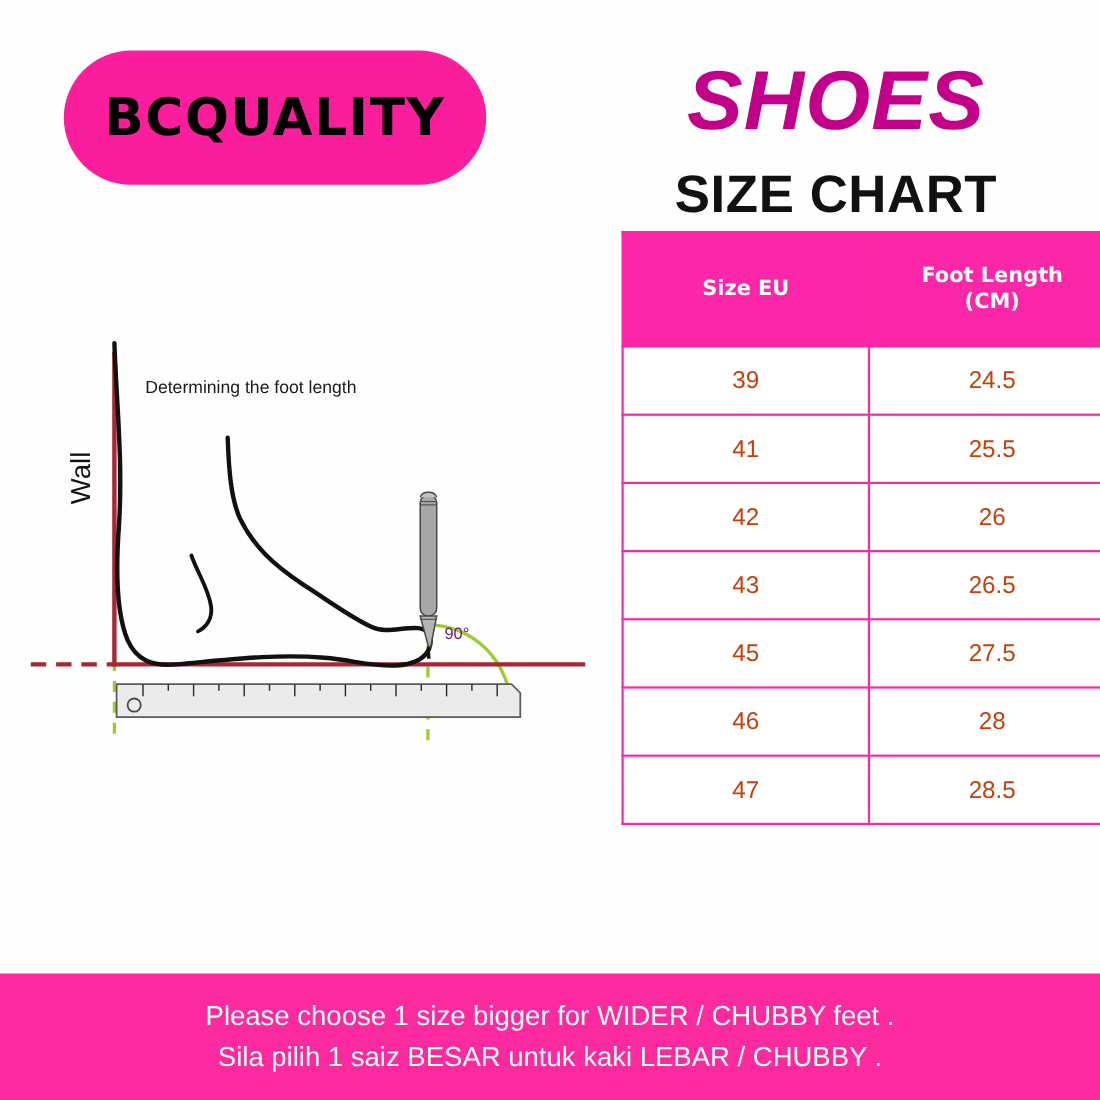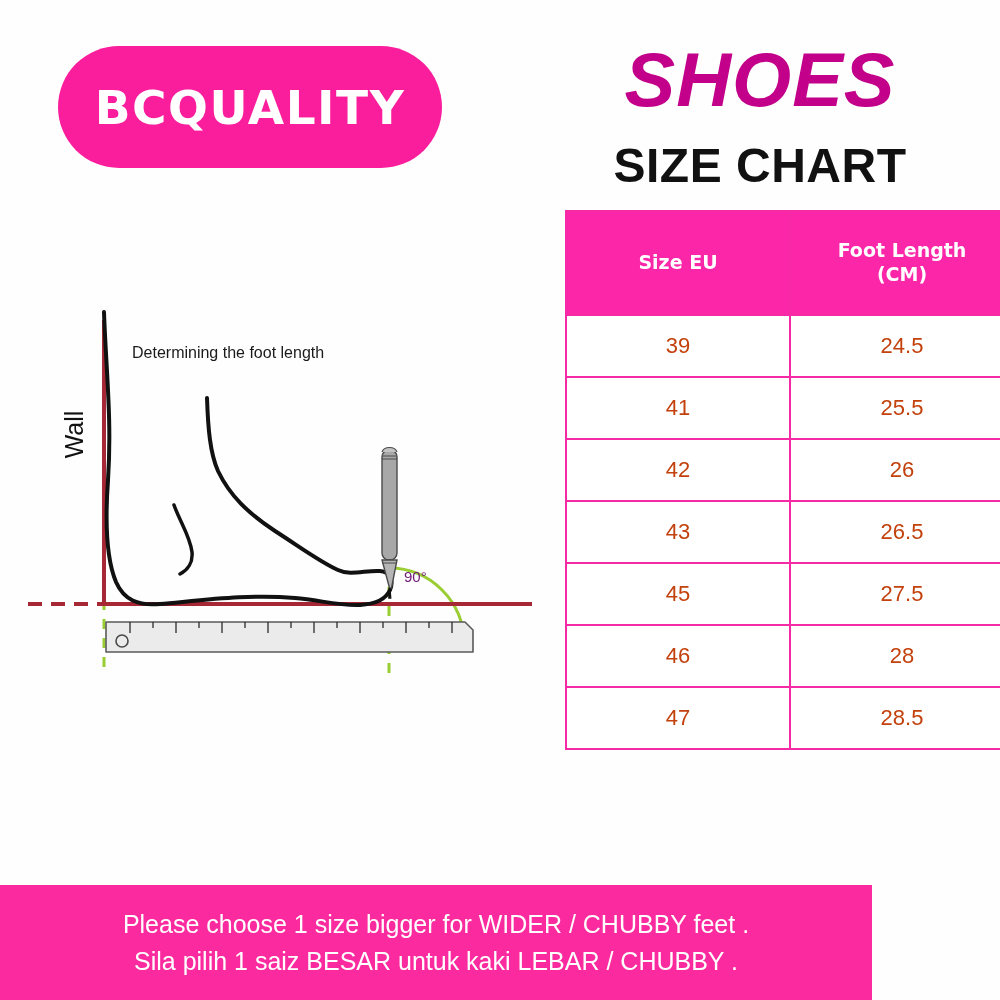--- a/index.html
+++ b/index.html
@@ -23,21 +23,21 @@
     top: 46px;
     width: 384px;
     height: 122px;
     background: #FA1E9C;
     border-radius: 61px;
     display: flex;
     align-items: center;
     justify-content: center;
   }
   #logo-text {
-    color: #ffffff;
+    color: #000000;
     font-size: 47px;
     font-weight: bold;
     letter-spacing: 1.5px;
     font-family: "DejaVu Sans", sans-serif;
     white-space: nowrap;
   }
 
   
   #title-block {
     position: absolute;
@@ -47,20 +47,21 @@
     text-align: center;
   }
   #title-shoes {
     color: #C2008A;
     font-size: 76px;
     font-weight: bold;
     font-style: italic;
     line-height: 1.0;
     letter-spacing: 1px;
     font-family: "Liberation Sans", sans-serif;
+    margin-top: 12px;
   }
   #title-sizechart {
     color: #111111;
     font-size: 48px;
     font-weight: bold;
     line-height: 1.1;
     margin-top: 22px;
     letter-spacing: 0.5px;
     font-family: "Liberation Sans", sans-serif;
   }
@@ -132,21 +133,21 @@
     font-size: 15px;
     color: #701a75;
     font-family: Liberation Sans, sans-serif;
   }
 
   
   #bottom-banner {
     position: absolute;
     left: 0;
     top: 885px;
-    width: 872px;
+    width: 1000px;
     height: 115px;
     background: #FB2A9E;
     display: flex;
     flex-direction: column;
     align-items: center;
     justify-content: center;
   }
   .banner-line {
     color: #ffffff;
     font-size: 25px;

